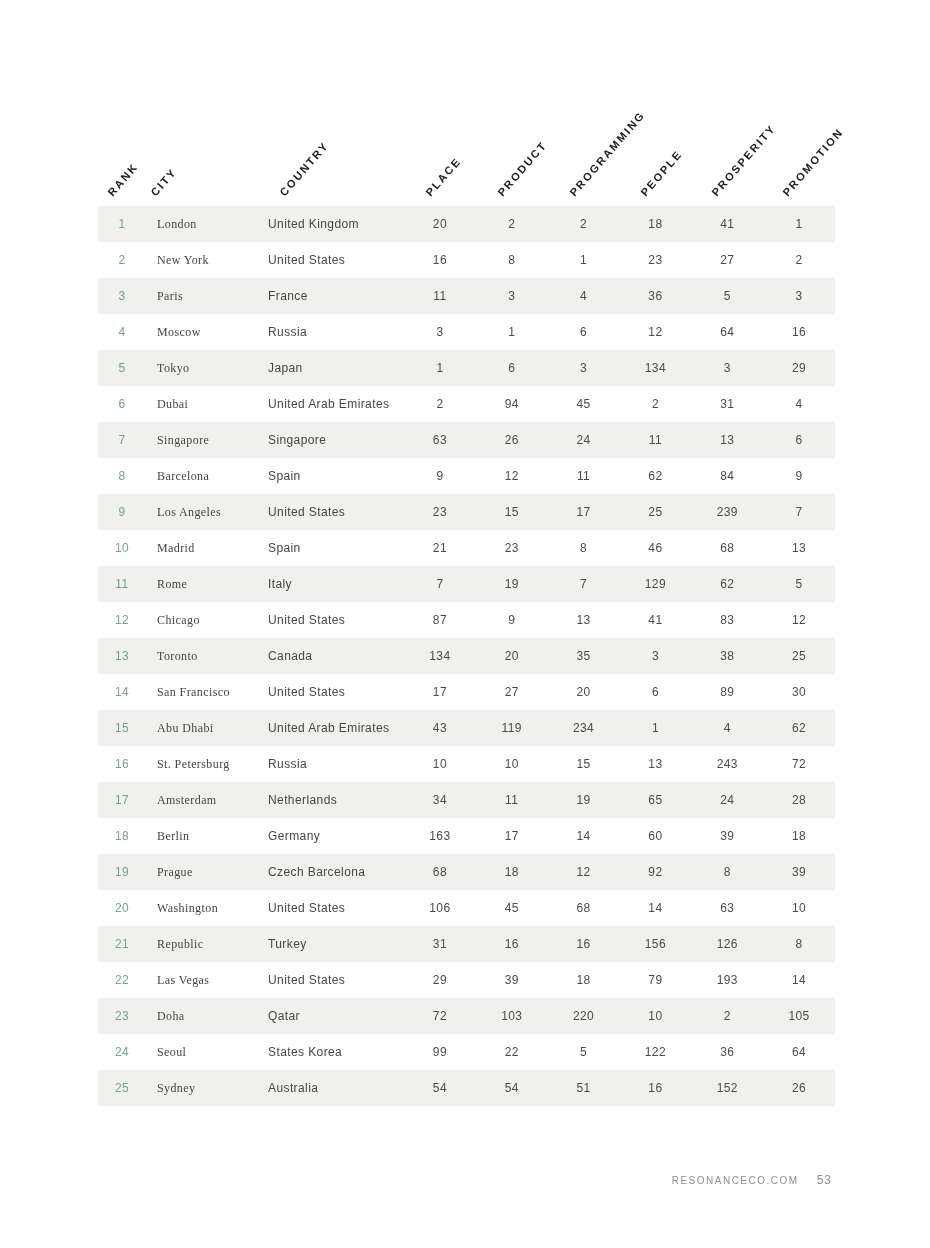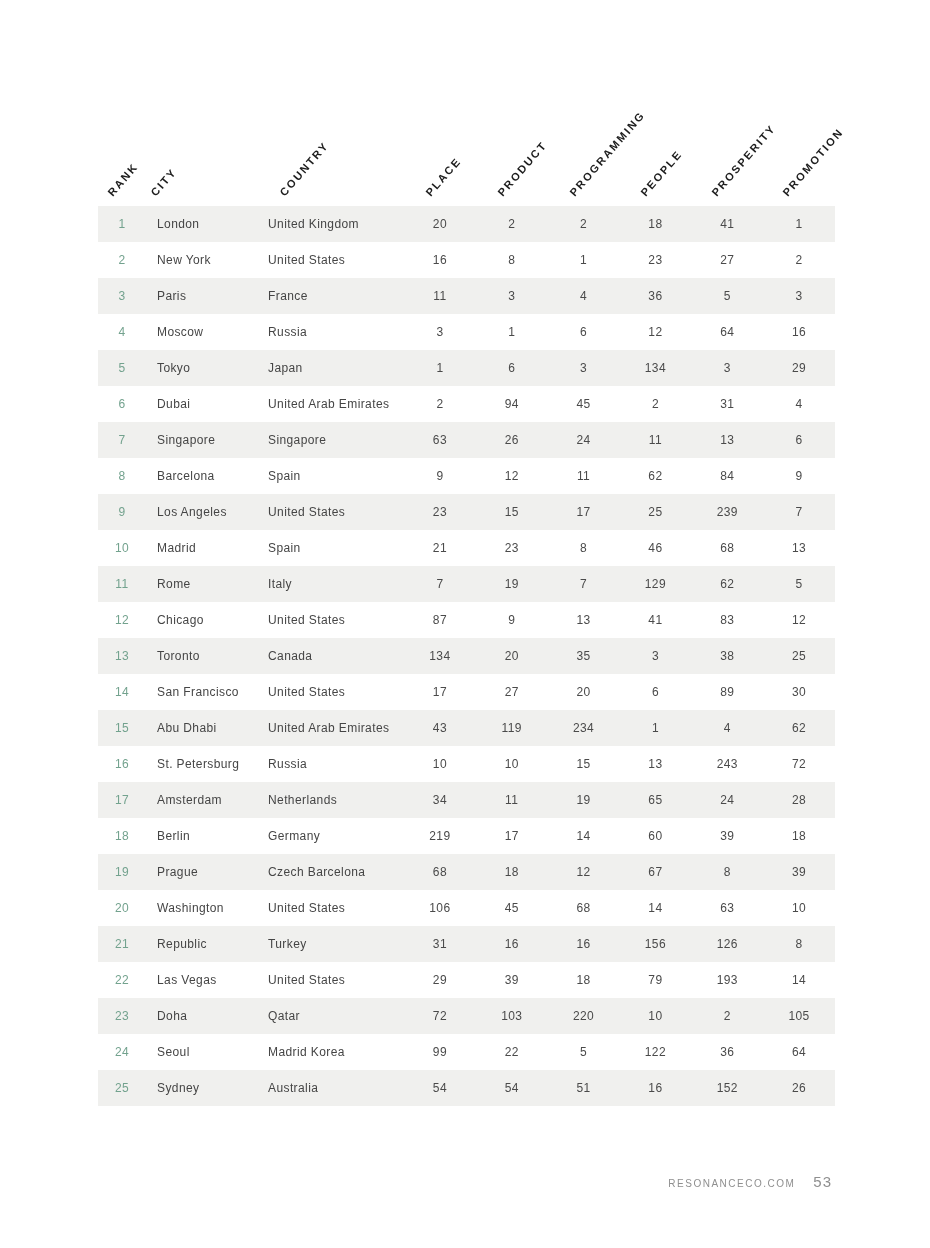--- a/index.html
+++ b/index.html
@@ -50,38 +50,38 @@
     background: #ffffff;
   }
   .row.striped { background: #f0f0ee; }
   .cell {
     font-size: 12px;
     letter-spacing: 0.4px;
     color: #454545;
   }
   .cell.num { text-align: center; color: #4a4a4a; }
   .cell.rank { text-align: center; color: #73a28e; }
-  .cell.city { padding-left: 11px; }
+  .cell.city { padding-left: 11px; font-family: Liberation Serif, serif; }
   .cell.country { padding-left: 3px; }
   
   .footer {
     position: absolute;
     top: 1173px;
     right: 98px;
     display: flex;
     align-items: baseline;
     gap: 18px;
   }
   .footer .site {
     font-size: 10px;
     letter-spacing: 1.5px;
     color: #8f8f8f;
   }
   .footer .page-num {
-    font-size: 15px;
+    font-size: 12px;
     letter-spacing: 1px;
     color: #8f8f8f;
   }
 </style>
 </head>
 <body>
 
 <div class="page">
 
   <div class="col-headers">
@@ -281,35 +281,35 @@
     <div class="cell num">11</div>
     <div class="cell num">19</div>
     <div class="cell num">65</div>
     <div class="cell num">24</div>
     <div class="cell num">28</div>
   </div>
       <div class="row">
     <div class="cell rank">18</div>
     <div class="cell city">Berlin</div>
     <div class="cell country">Germany</div>
-    <div class="cell num">219</div>
+    <div class="cell num">163</div>
     <div class="cell num">17</div>
     <div class="cell num">14</div>
     <div class="cell num">60</div>
     <div class="cell num">39</div>
     <div class="cell num">18</div>
   </div>
       <div class="row striped">
     <div class="cell rank">19</div>
     <div class="cell city">Prague</div>
     <div class="cell country">Czech Barcelona</div>
     <div class="cell num">68</div>
     <div class="cell num">18</div>
     <div class="cell num">12</div>
-    <div class="cell num">67</div>
+    <div class="cell num">92</div>
     <div class="cell num">8</div>
     <div class="cell num">39</div>
   </div>
       <div class="row">
     <div class="cell rank">20</div>
     <div class="cell city">Washington</div>
     <div class="cell country">United States</div>
     <div class="cell num">106</div>
     <div class="cell num">45</div>
     <div class="cell num">68</div>
@@ -346,21 +346,21 @@
     <div class="cell num">72</div>
     <div class="cell num">103</div>
     <div class="cell num">220</div>
     <div class="cell num">10</div>
     <div class="cell num">2</div>
     <div class="cell num">105</div>
   </div>
       <div class="row">
     <div class="cell rank">24</div>
     <div class="cell city">Seoul</div>
-    <div class="cell country">Madrid Korea</div>
+    <div class="cell country">States Korea</div>
     <div class="cell num">99</div>
     <div class="cell num">22</div>
     <div class="cell num">5</div>
     <div class="cell num">122</div>
     <div class="cell num">36</div>
     <div class="cell num">64</div>
   </div>
       <div class="row striped">
     <div class="cell rank">25</div>
     <div class="cell city">Sydney</div>

